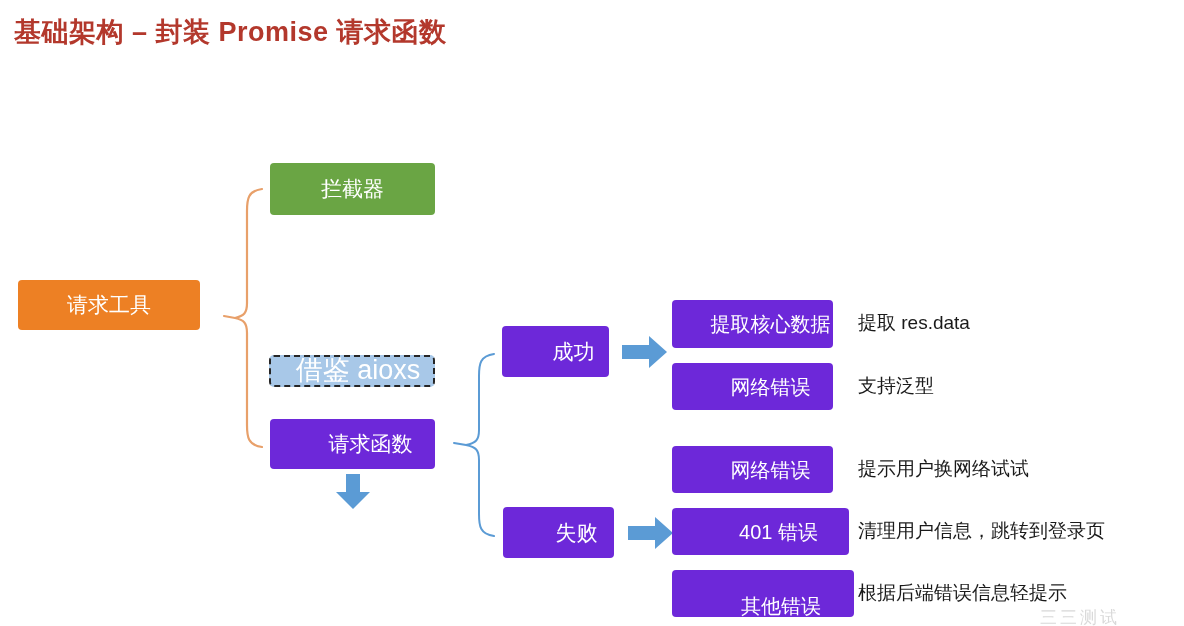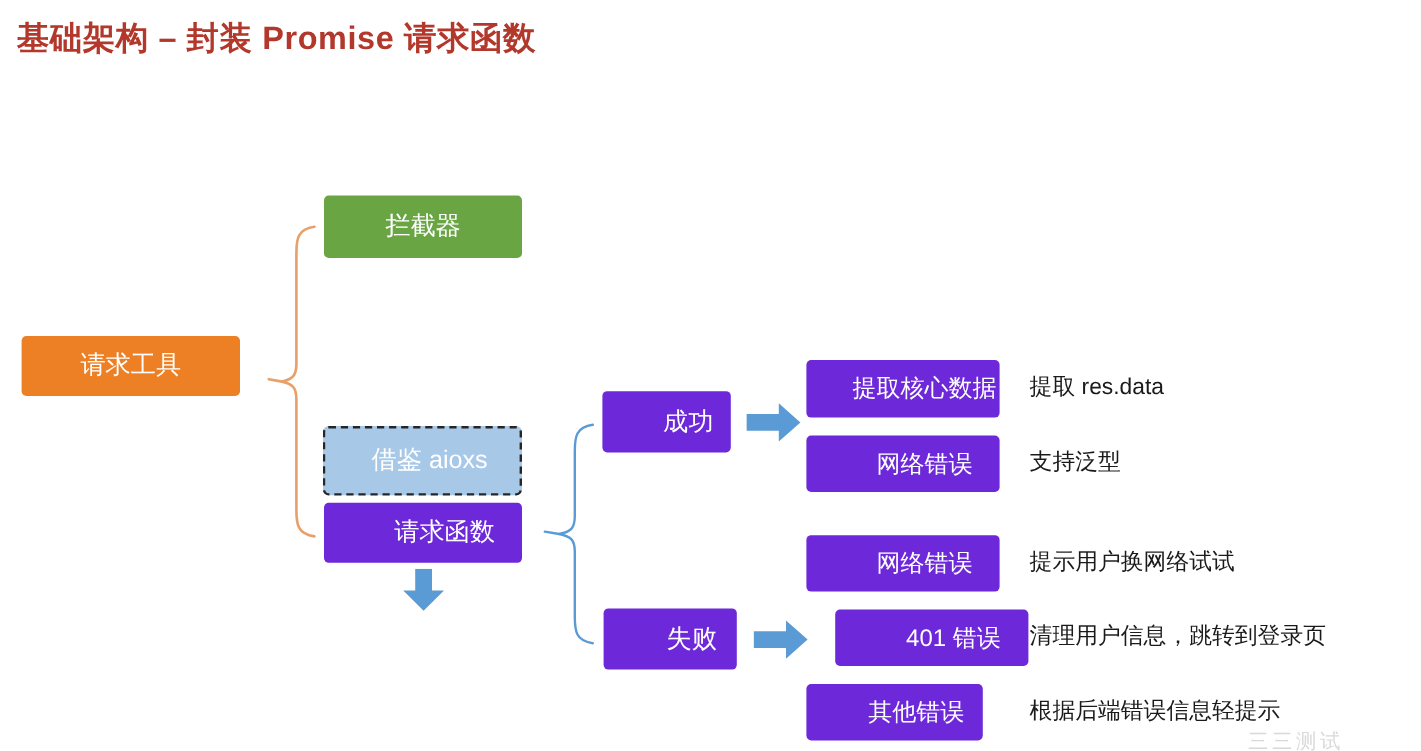--- a/index.html
+++ b/index.html
@@ -88,21 +88,21 @@
 
   <svg class="brace" style="left:222px; top:185px; width:42px; height:266px;" viewBox="0 0 42 266">
     <path d="M40 4 C26 6 25 14 25 26 L25 118 C25 128 22 131 13 133 C22 135 25 138 25 148 L25 240 C25 252 26 260 40 262" fill="none" stroke="#E8A06A" stroke-width="2.2" stroke-linecap="round"></path>
     <path d="M13 133 L2 131" fill="none" stroke="#E8A06A" stroke-width="2.2" stroke-linecap="round"></path>
   </svg>
 
   <div class="node node-green" style="left:270px; top:163px; width:165px; height:52px; font-size:21px;">
     <span>拦截器</span>
   </div>
 
-  <div class="node node-lightblue" style="left:269px; top:355px; width:166px; height:58px; font-size:21px;padding-left:12px;">
+  <div class="node node-lightblue" style="left:269px; top:355px; width:166px; height:32px; font-size:27px;padding-left:12px;">
     <span>借鉴 aioxs</span>
   </div>
 
   <div class="node node-blue" style="left:270px; top:419px; width:165px; height:50px; font-size:21px;">
     <span>请求函数</span>
   </div>
 
   <svg class="arrow-down" style="left:333px; top:474px; width:40px; height:36px;" viewBox="0 0 40 36">
     <polygon points="13,0 27,0 27,18 37,18 20,35 3,18 13,18" fill="#5B9BD5"></polygon>
   </svg>
@@ -137,25 +137,25 @@
 
   <svg class="arrow-right" style="left:628px; top:516px; width:46px; height:34px;" viewBox="0 0 46 34">
     <polygon points="0,10 27,10 27,1 45,17 27,33 27,24 0,24" fill="#5B9BD5"></polygon>
   </svg>
 
   <div class="node node-blue" style="left:672px; top:446px; width:161px; height:47px; font-size:20px;">
     <span>网络错误</span>
   </div>
   <div class="desc" style="left:858px; top:459px;">提示用户换网络试试</div>
 
-  <div class="node node-blue" style="left:672px; top:508px; width:161px; height:47px; font-size:20px;margin-left:24px;">
+  <div class="node node-blue" style="left:672px; top:508px; width:177px; height:47px; font-size:20px;">
     <span>401 错误</span>
   </div>
   <div class="desc" style="left:858px; top:521px;">清理用户信息，跳转到登录页</div>
 
-  <div class="node node-blue" style="left:672px; top:570px; width:147px; height:47px; font-size:20px;">
+  <div class="node node-blue" style="left:672px; top:570px; width:182px; height:47px; font-size:20px;align-items:flex-end;">
     <span>其他错误</span>
   </div>
   <div class="desc" style="left:858px; top:583px;">根据后端错误信息轻提示</div>
 
   <div class="watermark" style="left:1040px; top:606px;">三三测试</div>
 
 </div>
 
 </body></html>

